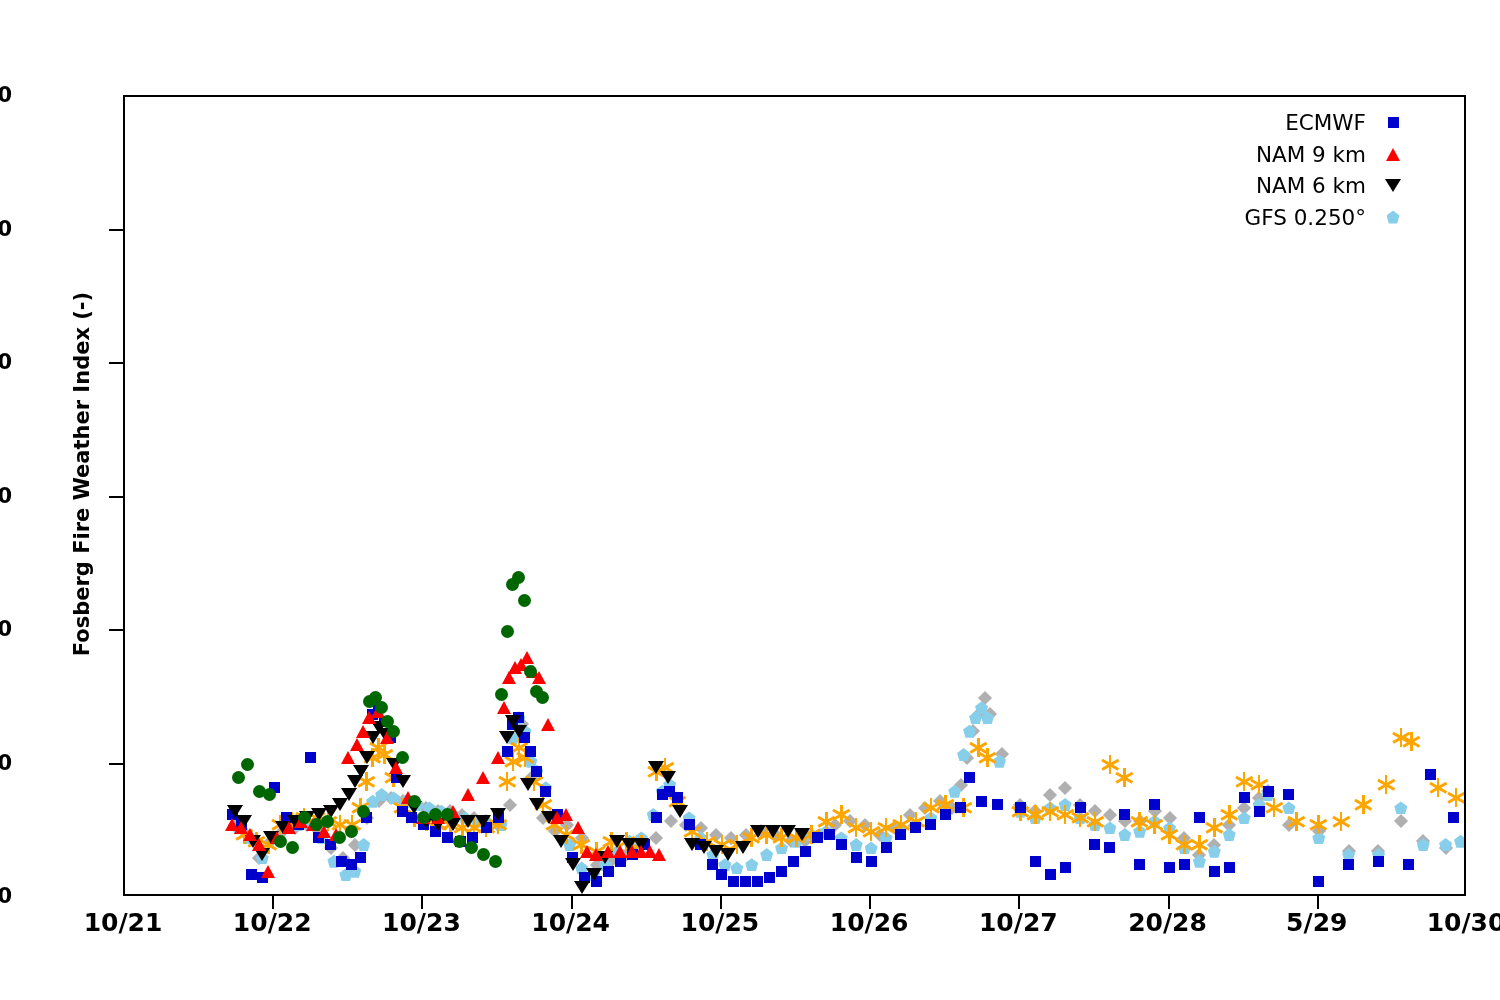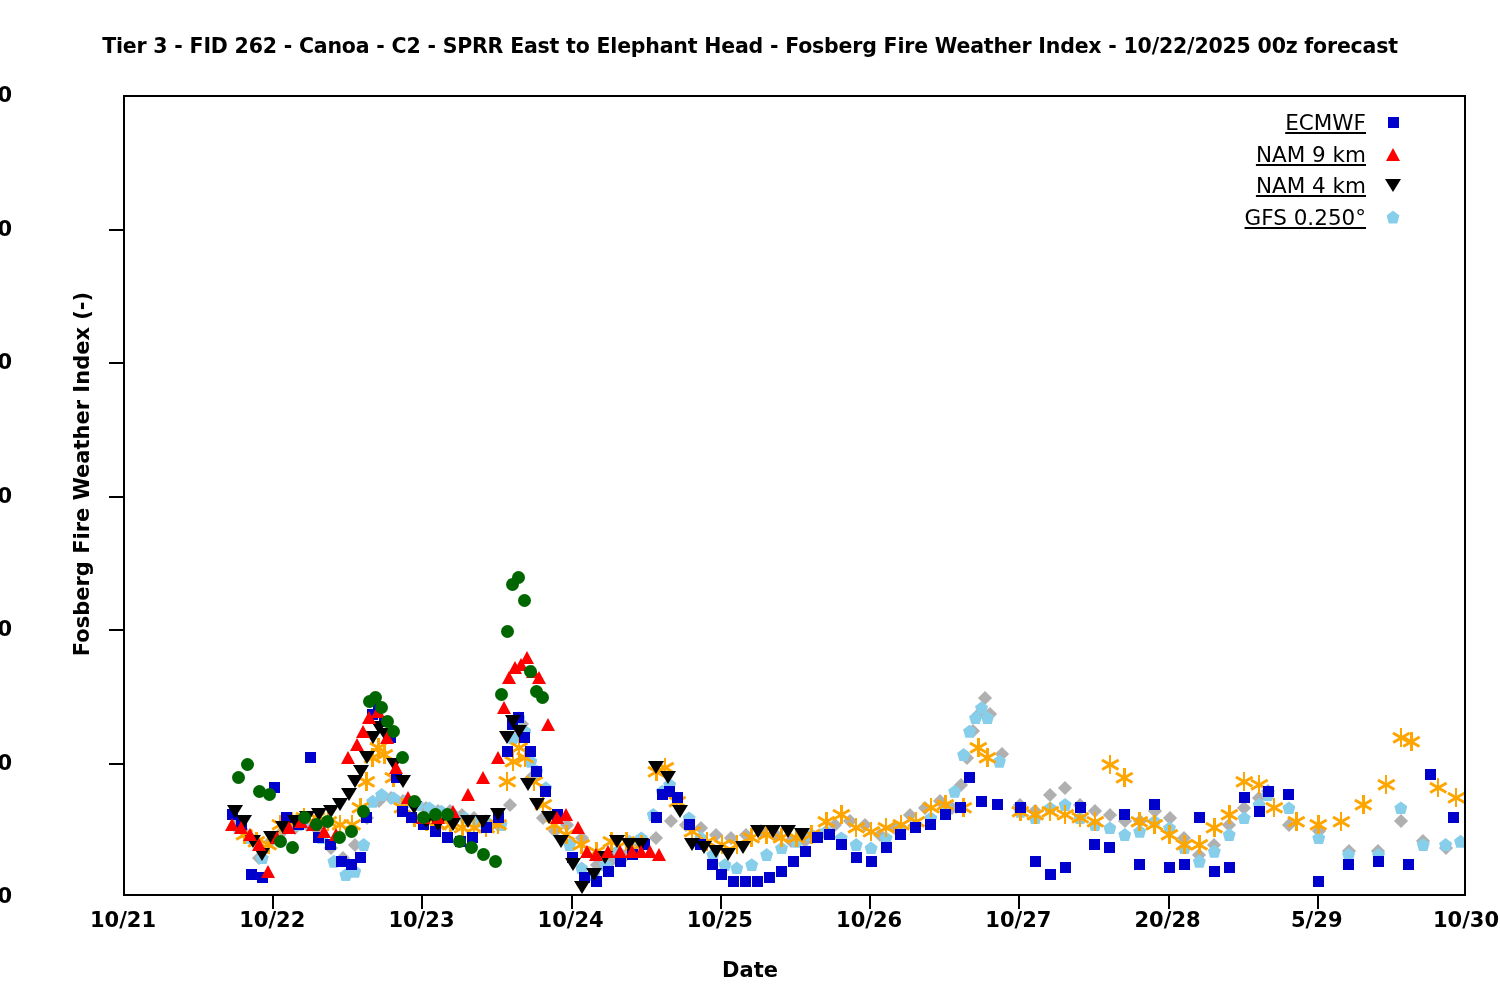--- a/index.html
+++ b/index.html
@@ -65,21 +65,21 @@
     position: absolute;
     left: 109px;
     width: 14px;
     height: 0;
     border-top: 2px solid #000000;
   }
   .xtick-label {
     position: absolute;
     top: 908px;
     font-family: "DejaVu Sans", sans-serif;
-    font-size: 21px;
+    font-size: 25px;
     font-weight: bold;
     color: #000000;
     white-space: nowrap;
     transform: translateX(-50%);
   }
   .xtick-mark {
     position: absolute;
     top: 896px;
     height: 13px;
     width: 0;
@@ -115,21 +115,20 @@
     left: 1150px;
     top: 108px;
     width: 270px;
   }
   .legend-row {
     display: flex;
     align-items: center;
     justify-content: flex-end;
     height: 29px;
     margin-bottom: 2.5px;
-    text-decoration: underline;
   }
   .legend-label {
     font-family: "DejaVu Sans", sans-serif;
     font-size: 21.5px;
     color: #000000;
     text-align: right;
     white-space: nowrap;
   }
   .legend-marker {
     width: 54px;
@@ -194,24 +193,22 @@
     background: #FFA500;
   }
   .mk-star::after { transform: rotate(60deg); }
   .mk-star > i { transform: rotate(120deg); display:block; }
 </style>
 </head>
 <body>
 
 <div id="figure">
 
-  <div class="chart-title">Tier 3 - FID 262 - Canoa - C2 - SPRR East to Elephant Head - Fosberg Fire Weather Index - 10/22/2025 00z forecast</div>
 
   <div id="ylabel">Fosberg Fire Weather Index (-)</div>
-  <div id="xlabel">Date</div>
 
   <div id="y-axis"></div>
   <div id="x-axis"></div>
 
   <div id="plot-area">
     <div id="data-layer">
         <div style="position: absolute; left: 0px; top: 0px; width: 100%; height: 100%;">
           <div class="mk mk-diamond" style="background: rgb(176, 176, 176); left: 110.424px; top: 727.575px;"></div>
           <div class="mk mk-diamond" style="background: rgb(176, 176, 176); left: 122.362px; top: 737.587px;"></div>
           <div class="mk mk-diamond" style="background: rgb(176, 176, 176); left: 134.3px; top: 760.95px;"></div>
@@ -912,21 +909,21 @@
           <div class="mk mk-square" style="background: rgb(0, 0, 204);"></div>
         </span>
       </div>
       <div class="legend-row">
         <span class="legend-label">NAM 9 km</span>
         <span class="legend-marker">
           <div class="mk mk-tri-up" style="border-bottom-color: rgb(255, 0, 0);"></div>
         </span>
       </div>
       <div class="legend-row">
-        <span class="legend-label">NAM 4 km</span>
+        <span class="legend-label">NAM 6 km</span>
         <span class="legend-marker">
           <div class="mk mk-tri-down" style="border-top-color: rgb(0, 0, 0);"></div>
         </span>
       </div>
       <div class="legend-row">
         <span class="legend-label">GFS 0.250°</span>
         <span class="legend-marker">
           <div class="mk mk-pent" style="background: rgb(135, 206, 235);"></div>
         </span>
       </div>

